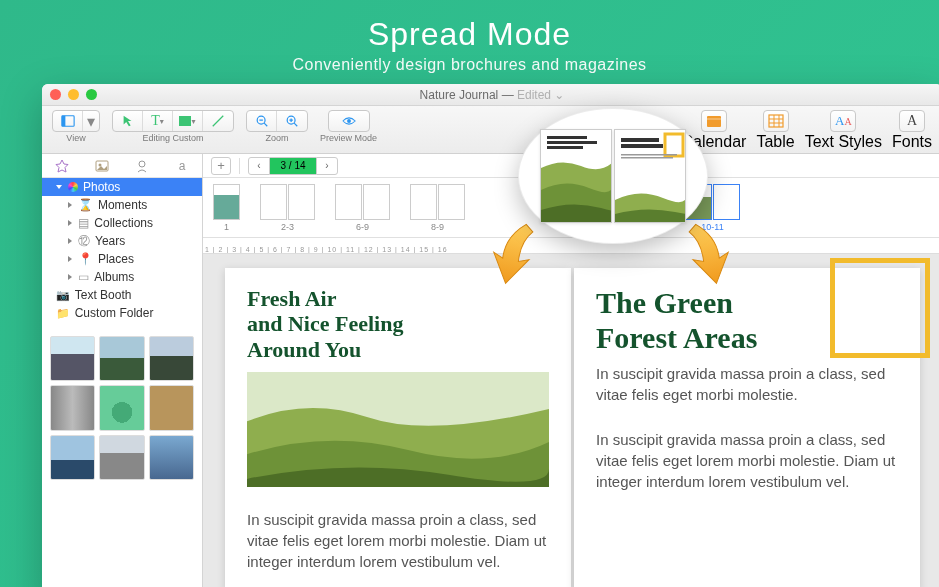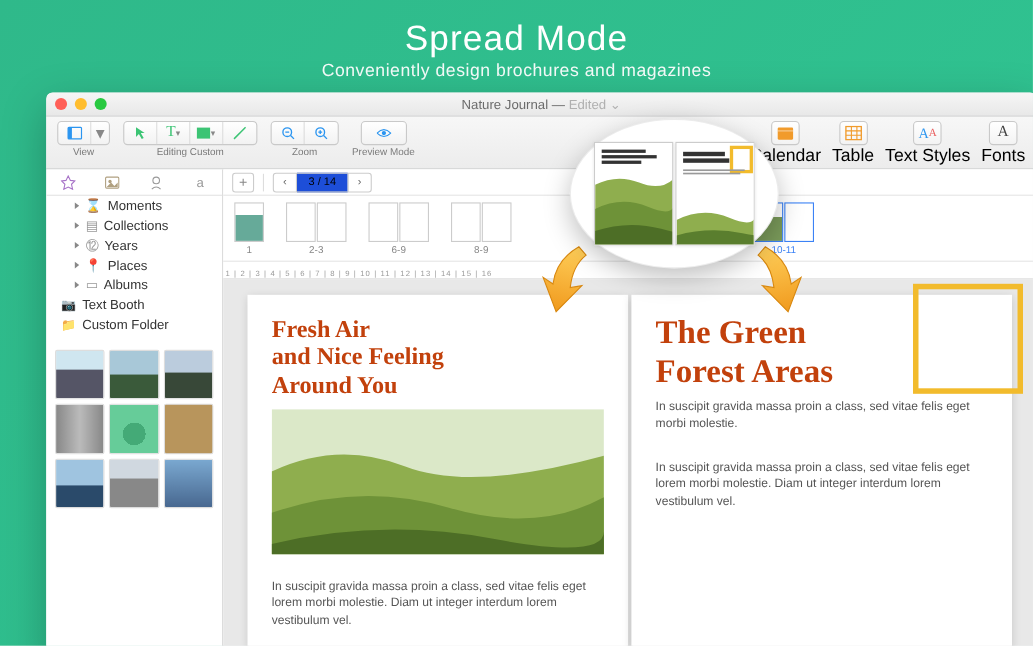--- a/index.html
+++ b/index.html
@@ -35,37 +35,37 @@
 .tri{width:0;height:0;border-left:4px solid #888;border-top:3px solid transparent;border-bottom:3px solid transparent;margin-right:1px}
 .tri.down{border-left:3px solid transparent;border-right:3px solid transparent;border-top:4px solid #fff;border-bottom:none}
 .photo-grid{display:grid;grid-template-columns:repeat(3,1fr);gap:4px;padding:8px;margin-top:6px}
 .thumb{width:100%;aspect-ratio:1;border:1px solid #ddd;border-radius:2px}
 .main{flex:1;display:flex;flex-direction:column;background:#f8f8f8}
 .subbar{height:24px;border-bottom:1px solid #e0e0e0;display:flex;align-items:center;padding:0 8px;gap:8px;background:#fff}
 .plusbtn{width:20px;height:18px;border:1px solid #ccc;border-radius:3px;display:flex;align-items:center;justify-content:center;color:#888;font-size:13px}
 .pager{display:flex;align-items:center;gap:0}
 .pgbtn{width:22px;height:18px;border:1px solid #ccc;display:flex;align-items:center;justify-content:center;font-size:10px;color:#666;background:#fff}
 .pgbtn:first-child{border-radius:3px 0 0 3px}
-.pgfld{width:46px;height:18px;border:1px solid #ccc;border-left:none;border-right:none;font-size:10px;text-align:center;background:#1d4ed8;display:flex;align-items:center;justify-content:center}
+.pgfld{width:46px;height:18px;border:1px solid #ccc;border-left:none;border-right:none;font-size:10px;text-align:center;background:#22c55e;display:flex;align-items:center;justify-content:center}
 .pgbtn:last-of-type{border-radius:0 3px 3px 0}
 .spreads{height:60px;border-bottom:1px solid #e0e0e0;display:flex;align-items:center;padding:4px 10px;gap:20px;background:#fff;overflow:hidden}
 .spread{display:flex;flex-direction:column;align-items:center;gap:2px}
 .spread-pages{display:flex;gap:1px}
 .mini{width:27px;height:36px;background:#fff;border:1px solid #ccc}
 .spread .lbl{font-size:9px;color:#888}
 .spread.sel .mini{border-color:#3b82f6}
 .spread.sel .lbl{color:#3b82f6}
 .ruler{height:16px;background:#fff;border-bottom:1px solid #ddd;font-size:7px;color:#999;display:flex;align-items:flex-end;padding:0 2px;letter-spacing:1px;overflow:hidden}
 .canvas{flex:1;background:#e8e8e8;padding:14px 22px;display:flex;gap:3px;overflow:hidden}
 .page{background:#fff;box-shadow:0 2px 8px rgba(0,0,0,.15);padding:18px 22px;display:flex;flex-direction:column}
 .page.left{width:346px}
 .page.right{width:346px}
-.doctitle{font-family:Georgia,serif;font-size:22px;font-weight:600;line-height:1.15;color:#c2410c}
+.doctitle{font-family:Georgia,serif;font-size:22px;font-weight:600;line-height:1.15;color:#14532d}
 .doctitle.big{font-size:30px}
-.doctext{font-size:11px;color:#555;line-height:1.4;margin-top:10px}
+.doctext{font-size:15px;color:#555;line-height:1.4;margin-top:10px}
 .hills{margin-top:10px;width:100%;height:150px}
 .yellow-box{border:5px solid #f2bb2c;width:100px;height:100px;position:absolute}
 .magnify{position:absolute;left:518px;top:108px;width:190px;height:136px;border-radius:50%;background:#fff;box-shadow:0 8px 24px rgba(0,0,0,.25),inset 0 0 0 1px rgba(0,0,0,.08);display:flex;align-items:center;justify-content:center;z-index:5}
 .mag-pages{display:flex;gap:2px}
 .mag-page{width:72px;height:94px;border:1px solid #ccc;background:#fff;box-shadow:0 1px 3px rgba(0,0,0,.1);overflow:hidden}
 .arrow{position:absolute;width:44px;height:70px;z-index:4}
 .arrow svg{width:100%;height:100%}
 </style>
 </head>
 <body>
@@ -212,20 +212,25 @@
             <svg width="14" height="14" viewBox="0 0 14 14">
               <circle cx="7" cy="5" r="3" fill="none" stroke="#999"></circle>
               <path d="M3 13 Q7 9 11 13" fill="none" stroke="#999"></path>
             </svg>
           </div>
         <div class="sbtab">
             <span style="color:#999;font-size:12px">a</span>
           </div>
       </div>
       <div class="tree">
+        <div class="tree-item sel">
+            <span class="tri down"></span>
+            <span style="display:inline-block;width:10px;height:10px;border-radius:50%;background:conic-gradient(#f44,#fc4,#4c4,#4cf,#44f,#f4c,#f44)"></span>
+            <span>Photos</span>
+          </div>
         <div class="tree-item sub">
             <span class="tri"></span>
             <span style="color:#999">⌛</span>
             <span>Moments</span>
           </div>
         <div class="tree-item sub">
             <span class="tri"></span>
             <span style="color:#999">▤</span>
             <span>Collections</span>
           </div>

